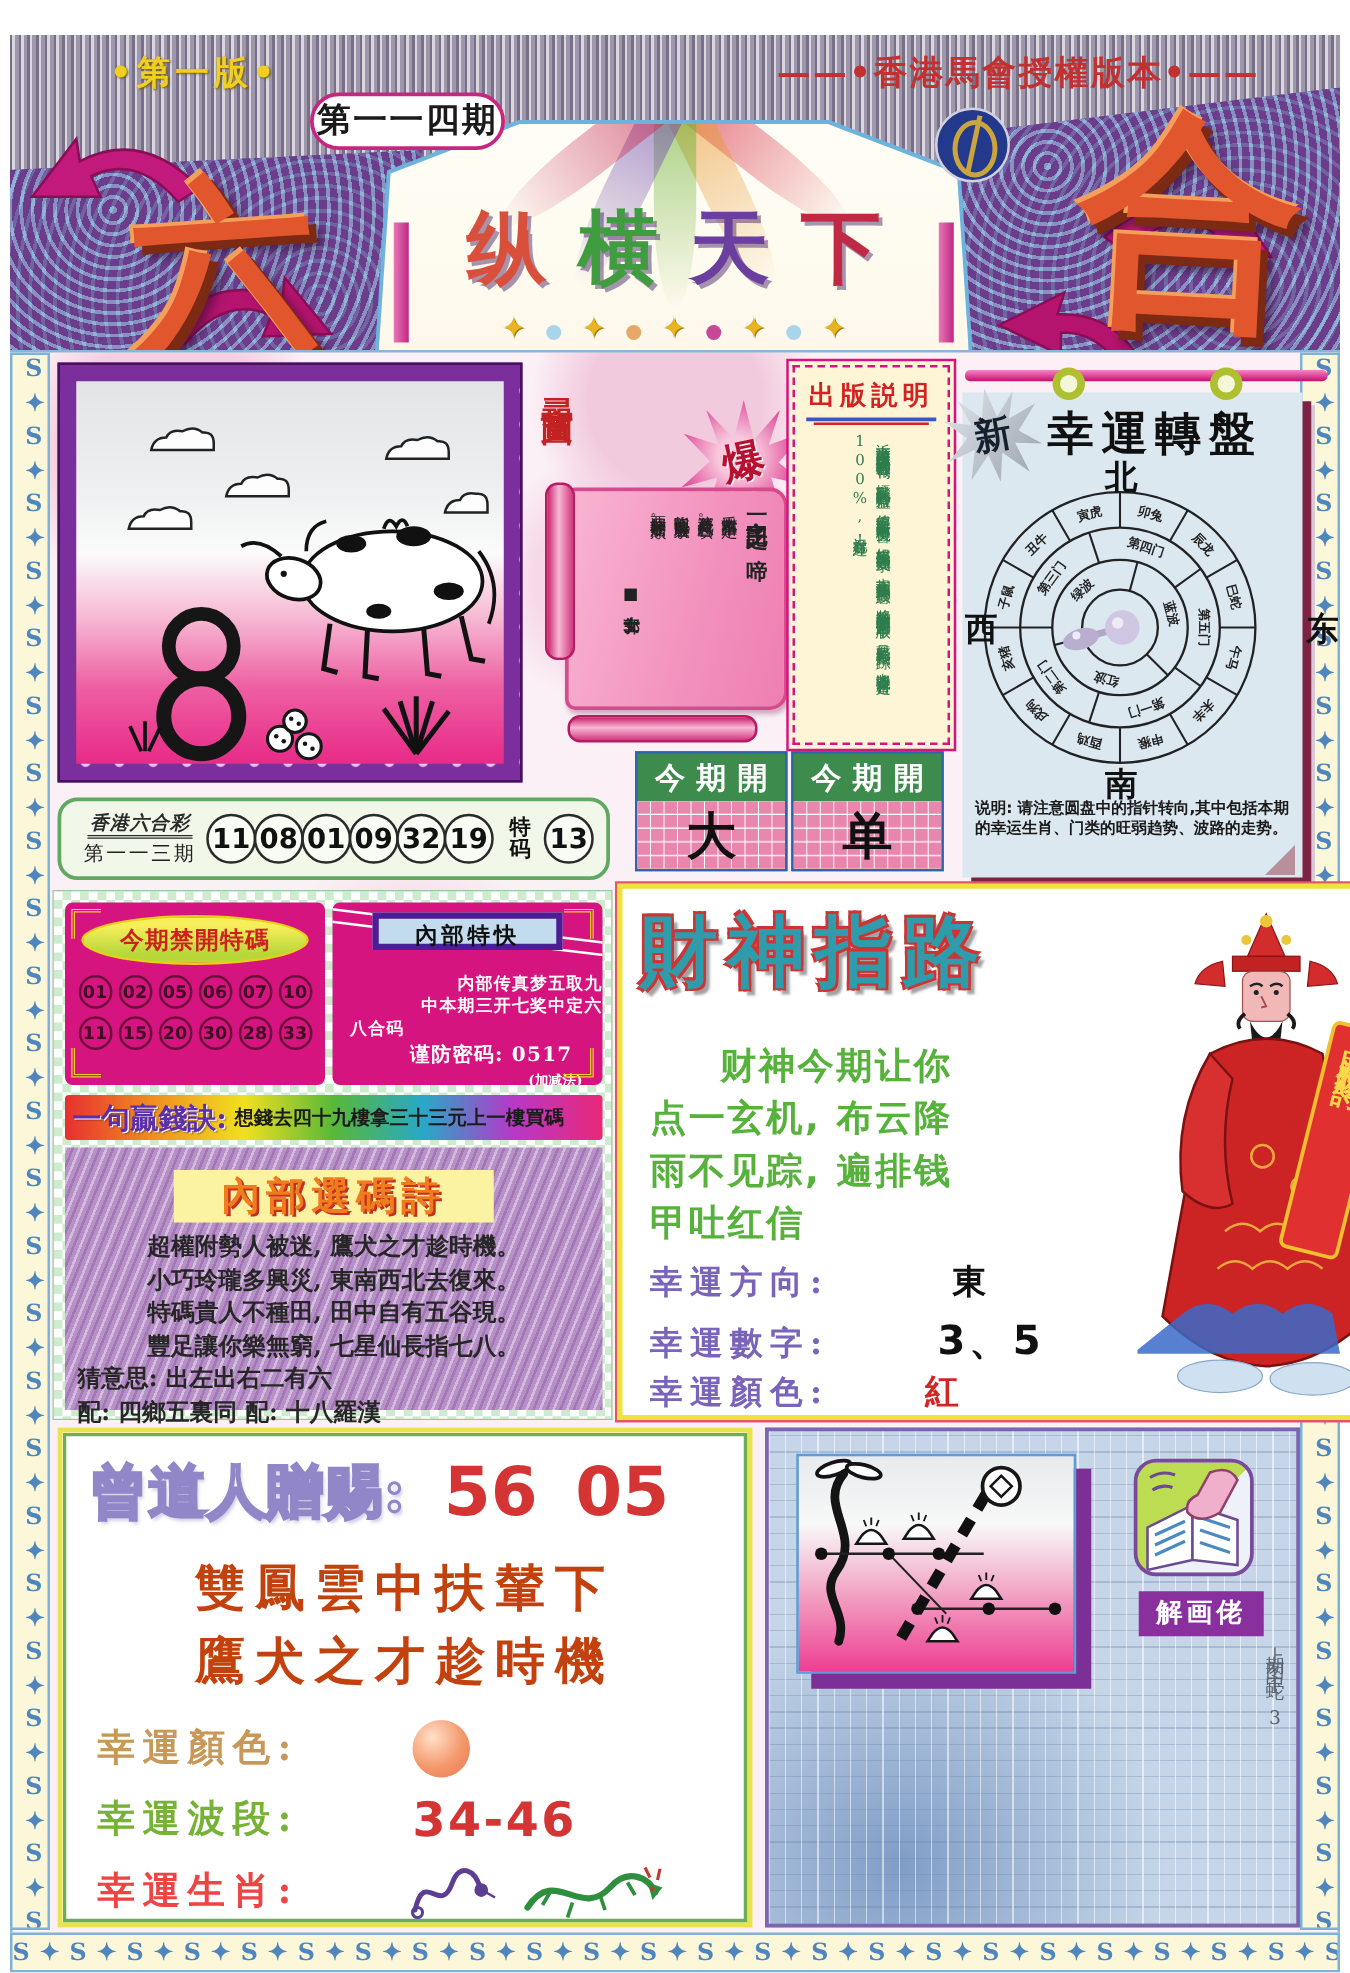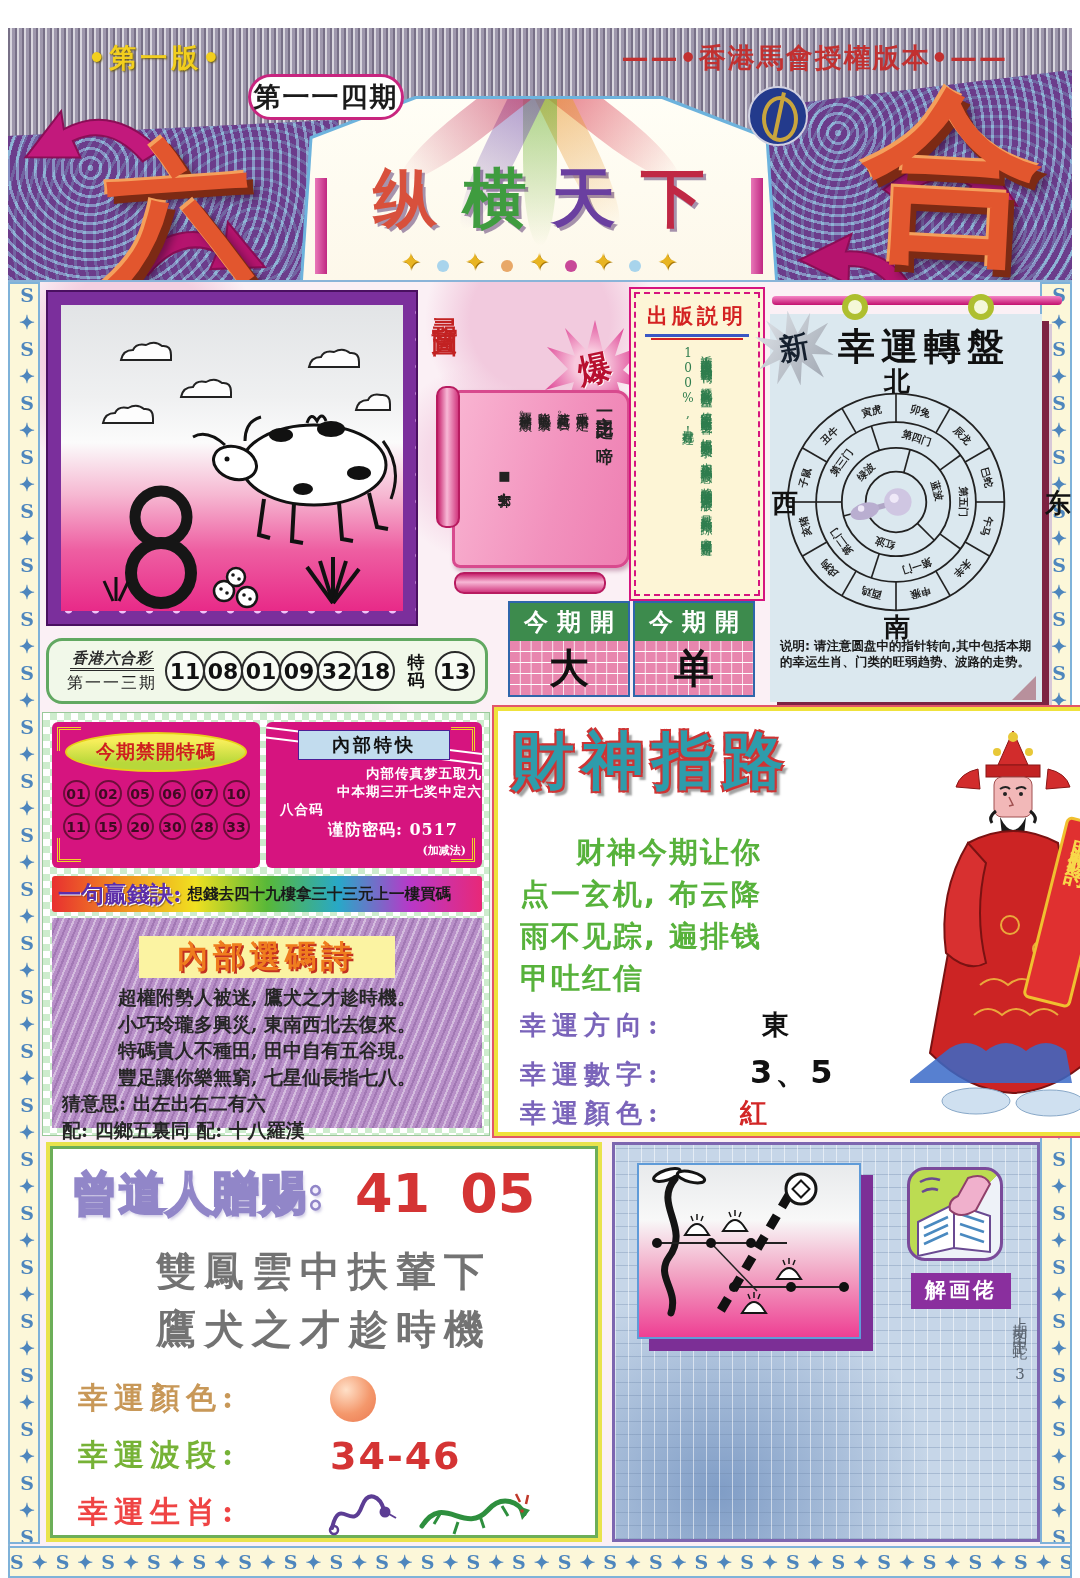--- a/index.html
+++ b/index.html
@@ -123,21 +123,21 @@
 
 #cframe{left:42px;top:712px;width:448px;height:424px;z-index:3;border:1px solid #9ac89a;
 background:conic-gradient(#cdeccd 25%,#ffffff 0 50%,#cdeccd 0 75%,#ffffff 0) 0 0/14px 14px}
 #forbid{left:52px;top:722px;width:208px;height:146px;background:#d6147f;border-radius:6px;z-index:4}
 #forbid-oval{margin:10px auto 8px;width:182px;height:40px;background:linear-gradient(180deg,#f6ee5a 20%,#b8d83a 80%);border-radius:50%;border:2px solid #e8d018;display:flex;align-items:center;justify-content:center;font:bold 19px "DejaVu Serif",serif;color:#cf1f1f;letter-spacing:1px}
 .frow{display:flex;justify-content:center;gap:5px;margin-top:6px}
 .fnum{width:27px;height:27px;border:2px solid #6d0e3a;border-radius:50%;display:flex;align-items:center;justify-content:center;font:bold 14px "DejaVu Sans",sans-serif;color:#3f0a22}
 #express{left:266px;top:722px;width:216px;height:146px;background:#d6147f;border-radius:6px;z-index:4;overflow:hidden;color:#fff}
 .eline{position:absolute;background:#fff;height:2px;width:240px}
 #el1{left:-10px;top:18px;transform:rotate(7deg)}#el2{left:-10px;top:28px;transform:rotate(7deg)}
-#exp-label{position:relative;margin:8px auto 4px;width:152px;height:30px;background:#c2dcee;border:1px solid #4c1d95;color:#101010;font:bold 18px/28px "DejaVu Serif",serif;text-align:center;letter-spacing:3px;z-index:2}
+#exp-label{position:relative;margin:8px auto 18px;width:152px;height:30px;background:#c2dcee;border:5px solid #4c1d95;color:#101010;font:bold 18px/28px "DejaVu Serif",serif;text-align:center;letter-spacing:3px;z-index:2}
 .exl{font:bold 13.5px "DejaVu Serif",serif;line-height:18px;text-align:right;letter-spacing:1px}
 #exl3{text-align:left;padding-left:14px}
 #exp-pass{font:bold 16px "DejaVu Serif",serif;text-align:right;padding-right:24px;margin-top:2px;letter-spacing:1px}
 #exp-note{font:bold 11px "DejaVu Serif",serif;text-align:right;padding-right:16px;margin-top:2px}
 .yc{position:absolute;width:24px;height:24px;z-index:5;border:3px double #f2d229}
 #yc1{left:57px;top:727px;border-right:none;border-bottom:none}
 #yc2{left:451px;top:727px;border-left:none;border-bottom:none}
 #yc3{left:57px;top:838px;border-right:none;border-top:none}
 #yc4{left:451px;top:838px;border-left:none;border-top:none}
 
@@ -168,21 +168,21 @@
 .gval2{font:bold 32px "DejaVu Sans",sans-serif;color:#111;margin-left:34px;letter-spacing:3px}
 .gval3{font:bold 27px "DejaVu Serif",serif;color:#d22626;margin-left:24px}
 #god-svg{position:absolute;right:4px;top:14px}
 
 
 #zeng{left:46px;top:1142px;width:556px;height:400px;z-index:3;background:#fff;border:4px solid #e9e34d;box-shadow:inset 0 0 0 3px #6cae58}
 #zeng-title-row{position:absolute;left:22px;top:16px;display:flex;align-items:center}
 #zeng-title{font:bold 46px "DejaVu Serif",serif;color:#f2eefc;-webkit-text-stroke:2.5px #9186c8;letter-spacing:1px;text-shadow:2px 3px 3px rgba(120,110,180,.35)}
 .zeng-num{font:bold 54px "DejaVu Sans",sans-serif;color:#d43434;margin-left:30px}
 #zeng-poem{position:absolute;left:0;right:0;top:96px;text-align:center}
-.zp{font:bold 40px "DejaVu Serif",serif;color:#737373;letter-spacing:8px;line-height:58px;white-space:nowrap}
+.zp{font:bold 40px "DejaVu Serif",serif;color:#c2410c;letter-spacing:8px;line-height:58px;white-space:nowrap}
 #zeng-rows{position:absolute;left:28px;top:224px}
 .zrow{display:flex;align-items:center;height:57px}
 .zlabel{font:bold 30px "DejaVu Serif",serif;letter-spacing:6px;width:222px;flex:none}
 #zl1{color:#c89858}#zl2{color:#76b236}#zl3{color:#ef4444}
 #zball{width:46px;height:46px;border-radius:50%;background:radial-gradient(circle at 35% 30%,#ffe0c8,#f4986c 55%,#ea7850);margin-left:30px}
 #zwave{font:bold 38px "DejaVu Sans",sans-serif;color:#d43434;margin-left:30px;letter-spacing:2px}
 #zsnake{margin-left:26px}#zdragon{margin-left:14px}
 
 
 #analysis{left:612px;top:1142px;width:428px;height:400px;z-index:3;border:3px solid #7d66b0;background-color:#c6d6e8;background-image:
@@ -429,21 +429,21 @@
   <div id="result" class="abs">
     <div id="res-brand">
       <div><span class="b1">香港六合彩</span></div>
       <div class="b2">第一一三期</div>
     </div>
     <div class="rnum">11</div>
     <div class="rnum">08</div>
     <div class="rnum">01</div>
     <div class="rnum">09</div>
     <div class="rnum">32</div>
-    <div class="rnum">18</div>
+    <div class="rnum">19</div>
     <div id="res-sp">
       <div>特</div>
       <div>码</div>
     </div>
     <div class="rnum">13</div>
   </div>
 
   <div id="cframe" class="abs"></div>
 
   <div id="forbid" class="abs">
@@ -549,21 +549,21 @@
         </g>
         <ellipse cx="66" cy="376" rx="34" ry="13" fill="#cfe0f0" stroke="#88a8c8"></ellipse>
         <ellipse cx="140" cy="378" rx="34" ry="13" fill="#cfe0f0" stroke="#88a8c8"></ellipse>
       </g>
     </svg>
   </div>
 
   <div id="zeng" class="abs">
     <div id="zeng-title-row">
       <span id="zeng-title">曾道人贈赐:</span>
-      <span class="zeng-num">41</span>
+      <span class="zeng-num">56</span>
       <span class="zeng-num">05</span>
     </div>
     <div id="zeng-poem">
       <div class="zp">雙鳳雲中扶輦下</div>
       <div class="zp">鷹犬之才趁時機</div>
     </div>
     <div id="zeng-rows">
       <div class="zrow">
         <span class="zlabel" id="zl1">幸運顏色:</span>
         <span id="zball"></span>

